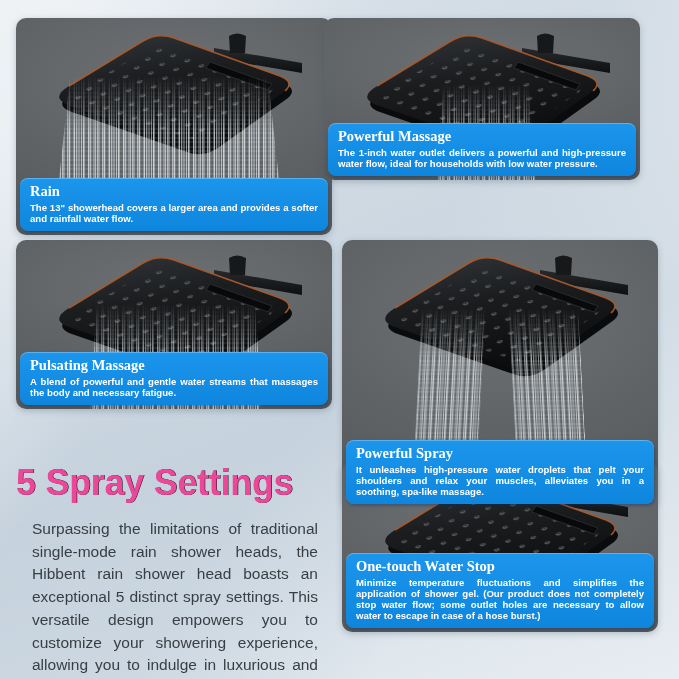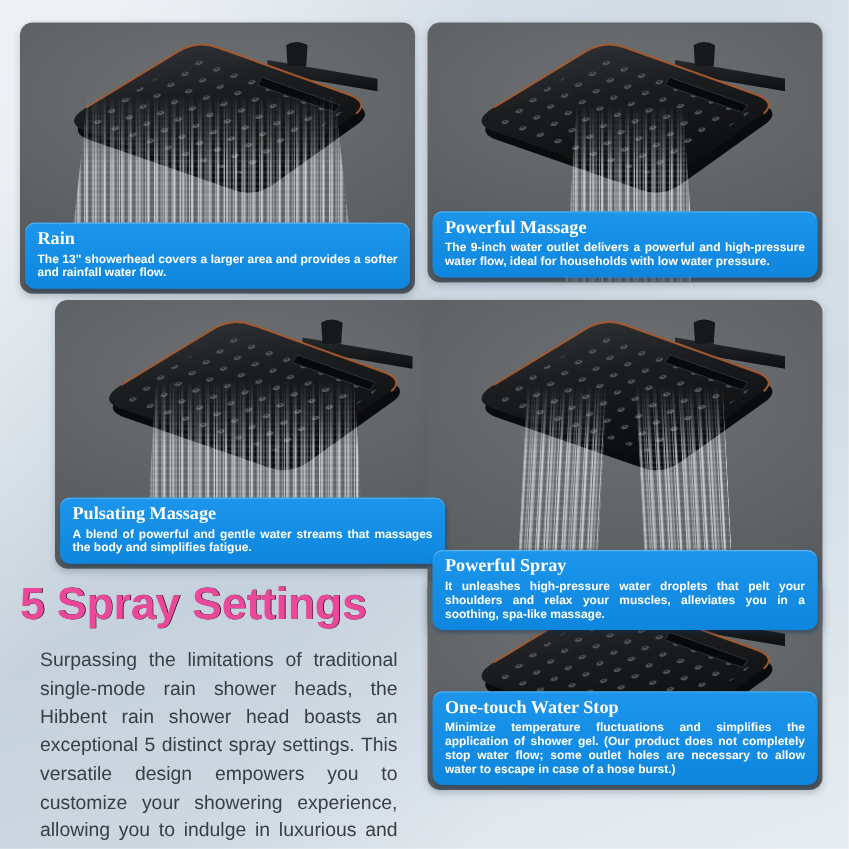--- a/index.html
+++ b/index.html
@@ -10,22 +10,22 @@
       linear-gradient(125deg, rgba(255,255,255,.55) 8%, rgba(255,255,255,0) 34%),
       linear-gradient(125deg, rgba(168,186,202,.30) 52%, rgba(255,255,255,0) 74%),
       linear-gradient(160deg,#eff3f7 0%,#dde5ec 38%,#d2dce5 58%,#e7edf2 100%);
   }
   .panel{
     position:absolute;width:316px;border-radius:10px;overflow:hidden;
     background:radial-gradient(130% 95% at 50% 28%, #6d7174 0%, #5c6063 55%, #4f5255 100%);
     box-shadow:0 2px 6px rgba(70,90,110,.30);
   }
   .p1{left:16px;top:18px;height:217px;}
-  .p2{left:342px;top:18px;height:208px;}
-  .p3{left:16px;top:240px;height:215px;margin-left:28px;}
+  .p2{left:324px;top:18px;height:162px;}
+  .p3{left:16px;top:240px;height:169px;}
   .p4{left:342px;top:240px;height:268px;}
   .p5{left:342px;top:462px;height:170px;}
   .scene{position:absolute;inset:0;}
   .head{position:absolute;left:8px;top:4px;width:300px;height:150px;}
   .water{
     position:absolute;
     background-image:
       repeating-linear-gradient(90deg, rgba(255,255,255,0) 0 1px, rgba(250,253,255,.55) 1px 2px, rgba(214,228,240,.18) 2px 3px, rgba(255,255,255,0) 3px 5px),
       repeating-linear-gradient(90deg, rgba(240,247,252,.30) 0 1px, rgba(255,255,255,0) 1px 4px),
       repeating-linear-gradient(0deg, rgba(255,255,255,.10) 0 2px, rgba(255,255,255,0) 2px 5px);
@@ -123,34 +123,34 @@
 
   <section class="panel p2">
     <div class="scene">
       <svg class="head" viewBox="0 0 300 150">
           <use href="#head-sym"></use>
         </svg>
       <div class="water w-center"></div>
     </div>
     <div class="caption">
       <div class="cap-title">Powerful Massage</div>
-      <div class="cap-desc">The 9-inch water outlet delivers a powerful and high-pressure water flow, ideal for households with low water pressure.</div>
+      <div class="cap-desc">The 1-inch water outlet delivers a powerful and high-pressure water flow, ideal for households with low water pressure.</div>
     </div>
   </section>
 
   <section class="panel p3">
     <div class="scene">
       <svg class="head" viewBox="0 0 300 150">
           <use href="#head-sym"></use>
         </svg>
       <div class="water w-band"></div>
     </div>
     <div class="caption">
       <div class="cap-title">Pulsating Massage</div>
-      <div class="cap-desc">A blend of powerful and gentle water streams that massages the body and simplifies fatigue.</div>
+      <div class="cap-desc">A blend of powerful and gentle water streams that massages the body and necessary fatigue.</div>
     </div>
   </section>
 
   <section class="panel p4">
     <div class="scene">
       <svg class="head" viewBox="0 0 300 150">
           <use href="#head-sym"></use>
         </svg>
       <div class="water w-left"></div>
       <div class="water w-right"></div>

